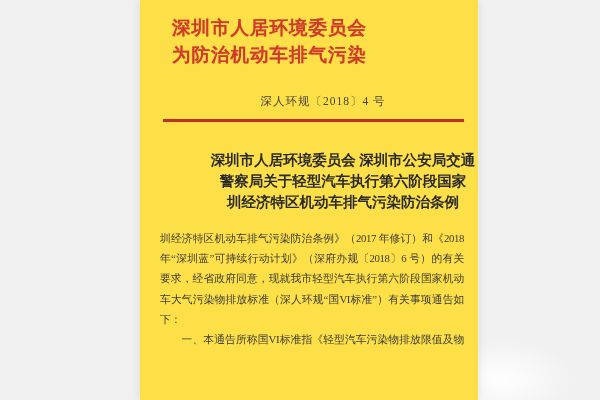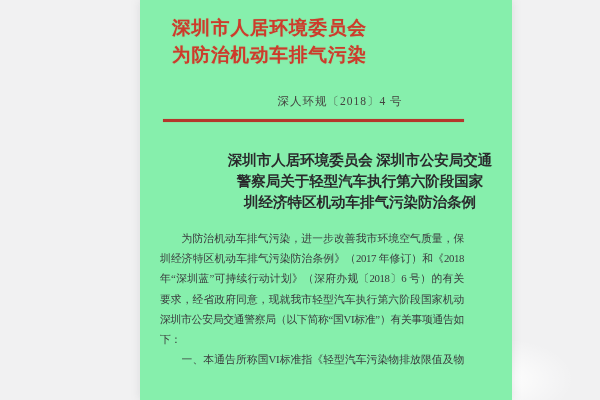--- a/index.html
+++ b/index.html
@@ -9,22 +9,22 @@
     overflow: hidden;
   }
   .stage {
     position: relative;
     width: 600px; height: 400px;
     background: #f1f1f2;
   }
   .paper {
     position: absolute;
     left: 140px; top: 0;
-    width: 372px; height: 400px;
-    background: #86efac;
+    width: 338px; height: 400px;
+    background: #fde047;
     box-shadow: 0 0 9px rgba(120,120,130,0.18);
   }
   
   .scan-glow {
     position: absolute;
     left: 450px; top: 335px;
     width: 130px; height: 80px;
     background: radial-gradient(ellipse at 40% 55%, rgba(255,255,255,0.95) 0%, rgba(255,255,255,0) 65%);
     pointer-events: none;
   }
@@ -112,23 +112,22 @@
 
     <div class="red-rule"></div>
 
     <div class="doc-title">
       <div>深圳市人居环境委员会 深圳市公安局交通</div>
       <div>警察局关于轻型汽车执行第六阶段国家</div>
       <div>圳经济特区机动车排气污染防治条例</div>
     </div>
 
     <div class="doc-body">
-      <div class="bline full indent">为防治机动车排气污染，进一步改善我市环境空气质量，保</div>
       <div class="bline full">圳经济特区机动车排气污染防治条例》（2017 年修订）和《2018</div>
       <div class="bline full">年“深圳蓝”可持续行动计划》（深府办规〔2018〕6 号）的有关</div>
       <div class="bline full">要求，经省政府同意，现就我市轻型汽车执行第六阶段国家机动</div>
-      <div class="bline full">深圳市公安局交通警察局（以下简称“国VI标准”）有关事项通告如</div>
+      <div class="bline full">车大气污染物排放标准（深人环规“国VI标准”）有关事项通告如</div>
       <div class="bline">下：</div>
       <div class="bline full indent">一、本通告所称国VI标准指《轻型汽车污染物排放限值及物</div>
     </div>
 
   </div>
 </div>
 
 </body></html>

